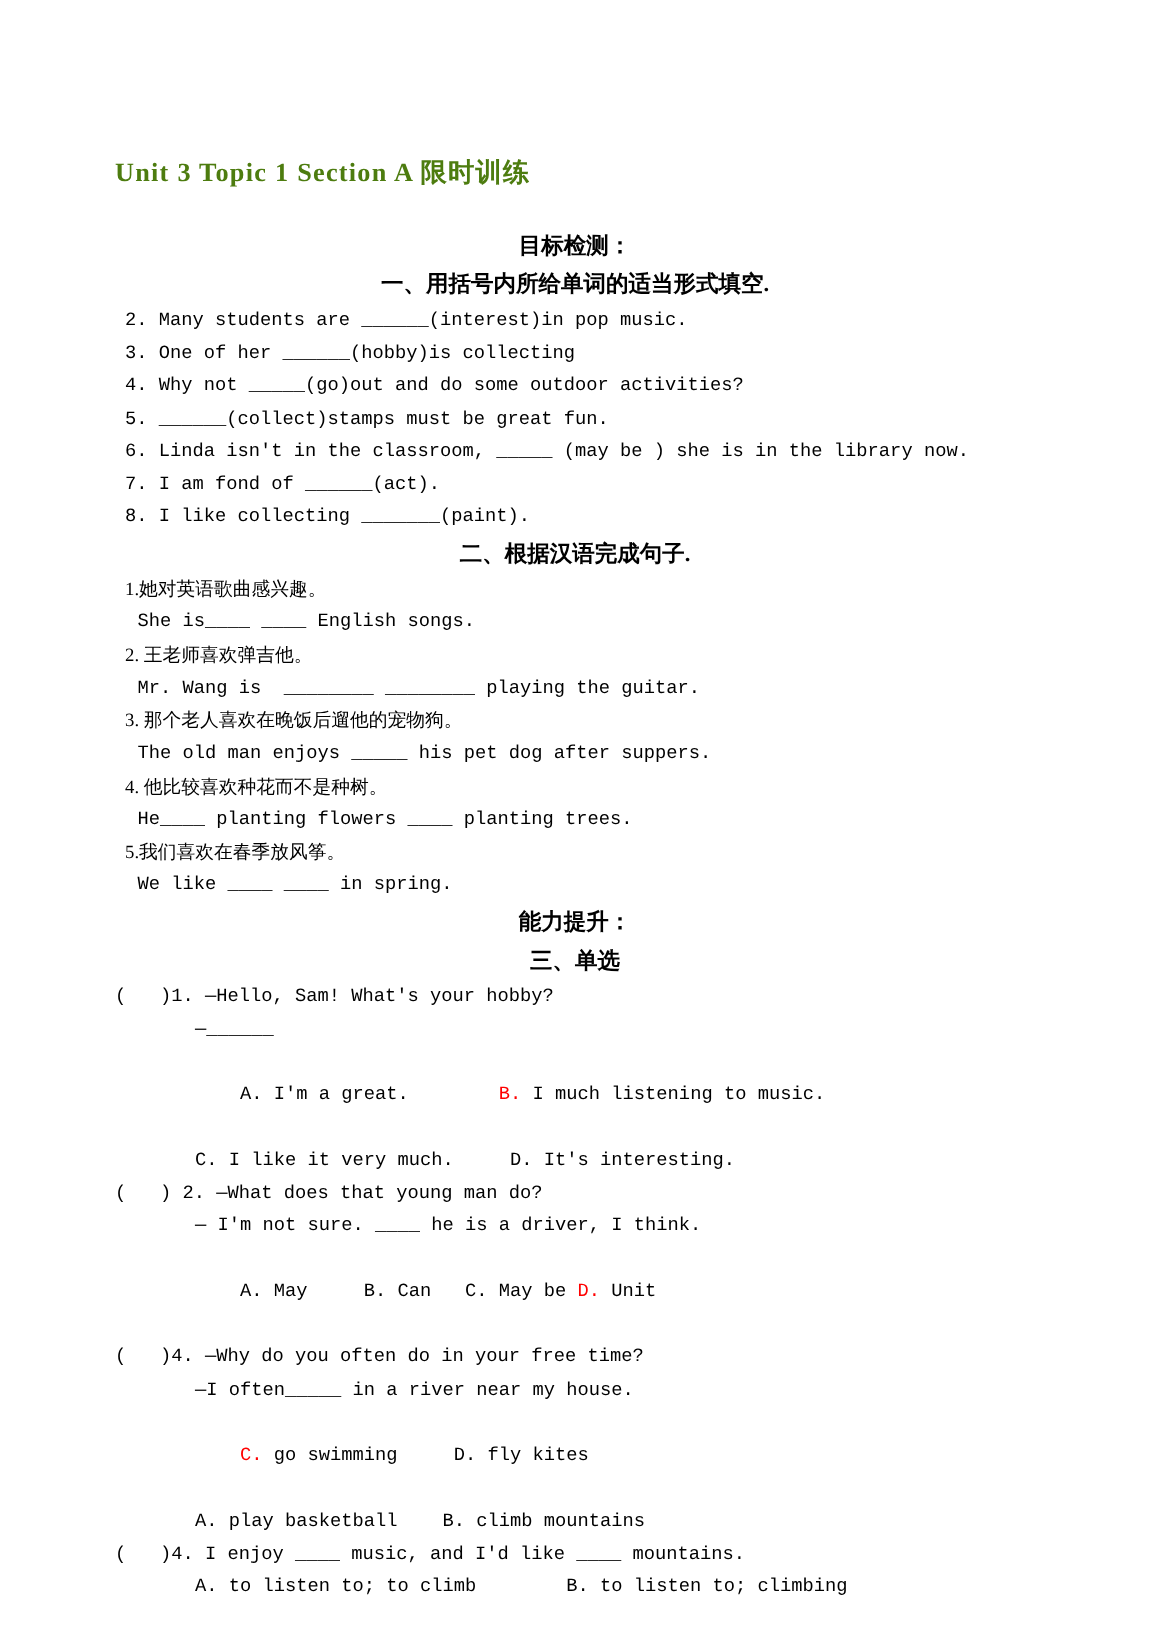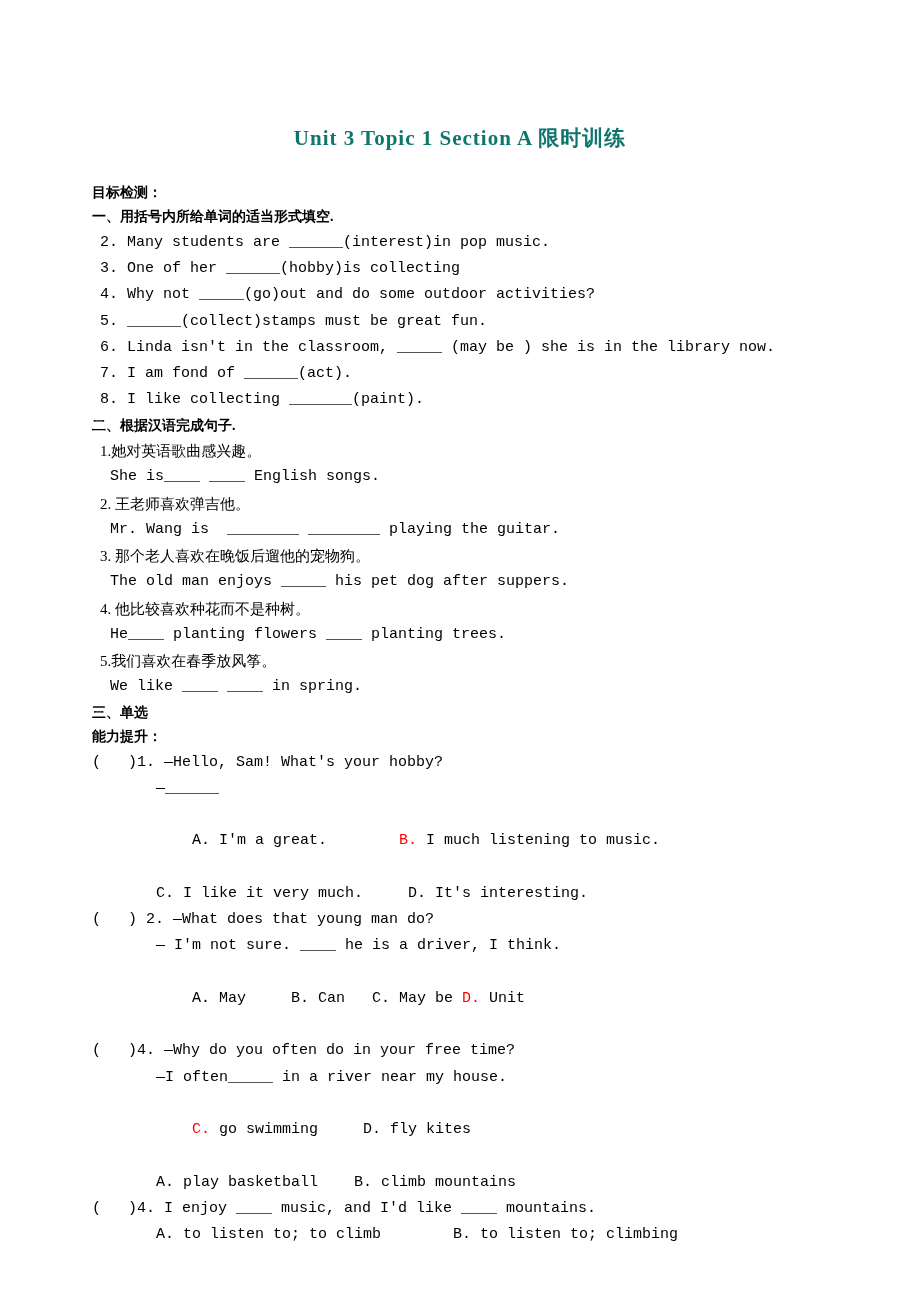--- a/index.html
+++ b/index.html
@@ -11,30 +11,31 @@
       color: #000000;
       line-height: 1.75;
     }
     .page {
       width: 920px;
       min-height: 1302px;
       padding: 120px 92px 60px 92px;
       box-sizing: border-box;
     }
     .title {
-      text-align: center;
-      color: #0f766e;
+      text-align: left;
+      color: #4d7c0f;
       font-weight: bold;
       font-size: 21px;
       margin-bottom: 24px;
       letter-spacing: 1px;
     }
     .section-head {
       font-weight: bold;
-      font-size: 14px;
+      font-size: 18px;
+      text-align: center;
     }
     .mono {
       font-family: "Courier New", monospace;
     }
     .line {
       white-space: pre-wrap;
     }
     .indent1 { padding-left: 8px; }
     .indent2 { padding-left: 18px; }
     .indent3 { padding-left: 64px; }
@@ -64,22 +65,22 @@
   <div class="line mono indent2">She is____ ____ English songs.</div>
   <div class="line indent1">2. 王老师喜欢弹吉他。</div>
   <div class="line mono indent2">Mr. Wang is  ________ ________ playing the guitar.</div>
   <div class="line indent1">3. 那个老人喜欢在晚饭后遛他的宠物狗。</div>
   <div class="line mono indent2">The old man enjoys _____ his pet dog after suppers.</div>
   <div class="line indent1">4. 他比较喜欢种花而不是种树。</div>
   <div class="line mono indent2">He____ planting flowers ____ planting trees.</div>
   <div class="line indent1">5.我们喜欢在春季放风筝。</div>
   <div class="line mono indent2">We like ____ ____ in spring.</div>
 
+  <div class="section-head">能力提升：</div>
   <div class="section-head">三、单选</div>
-  <div class="section-head">能力提升：</div>
 
   <div class="line mono">(   )1. —Hello, Sam! What's your hobby?</div>
   <div class="line mono indent3">—______</div>
   <div class="line mono indent3">
     <span>A. I'm a great.        </span><span class="red">B.</span><span> I much listening to music.</span>
   </div>
   <div class="line mono indent3">C. I like it very much.     D. It's interesting.</div>
 
   <div class="line mono">(   ) 2. —What does that young man do?</div>
   <div class="line mono indent3">— I'm not sure. ____ he is a driver, I think.</div>

